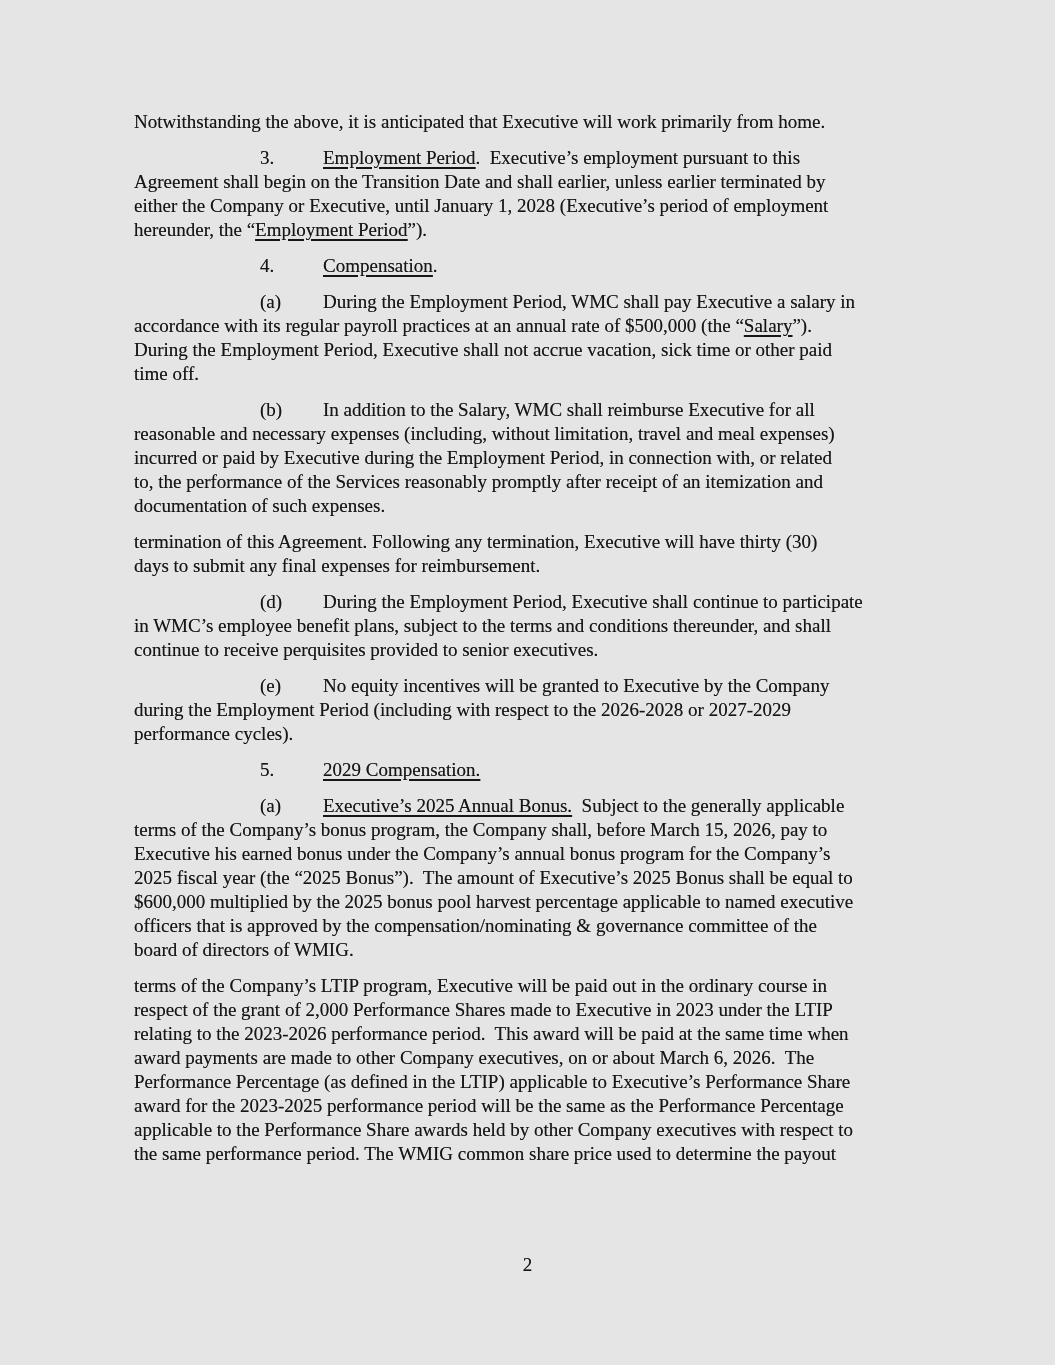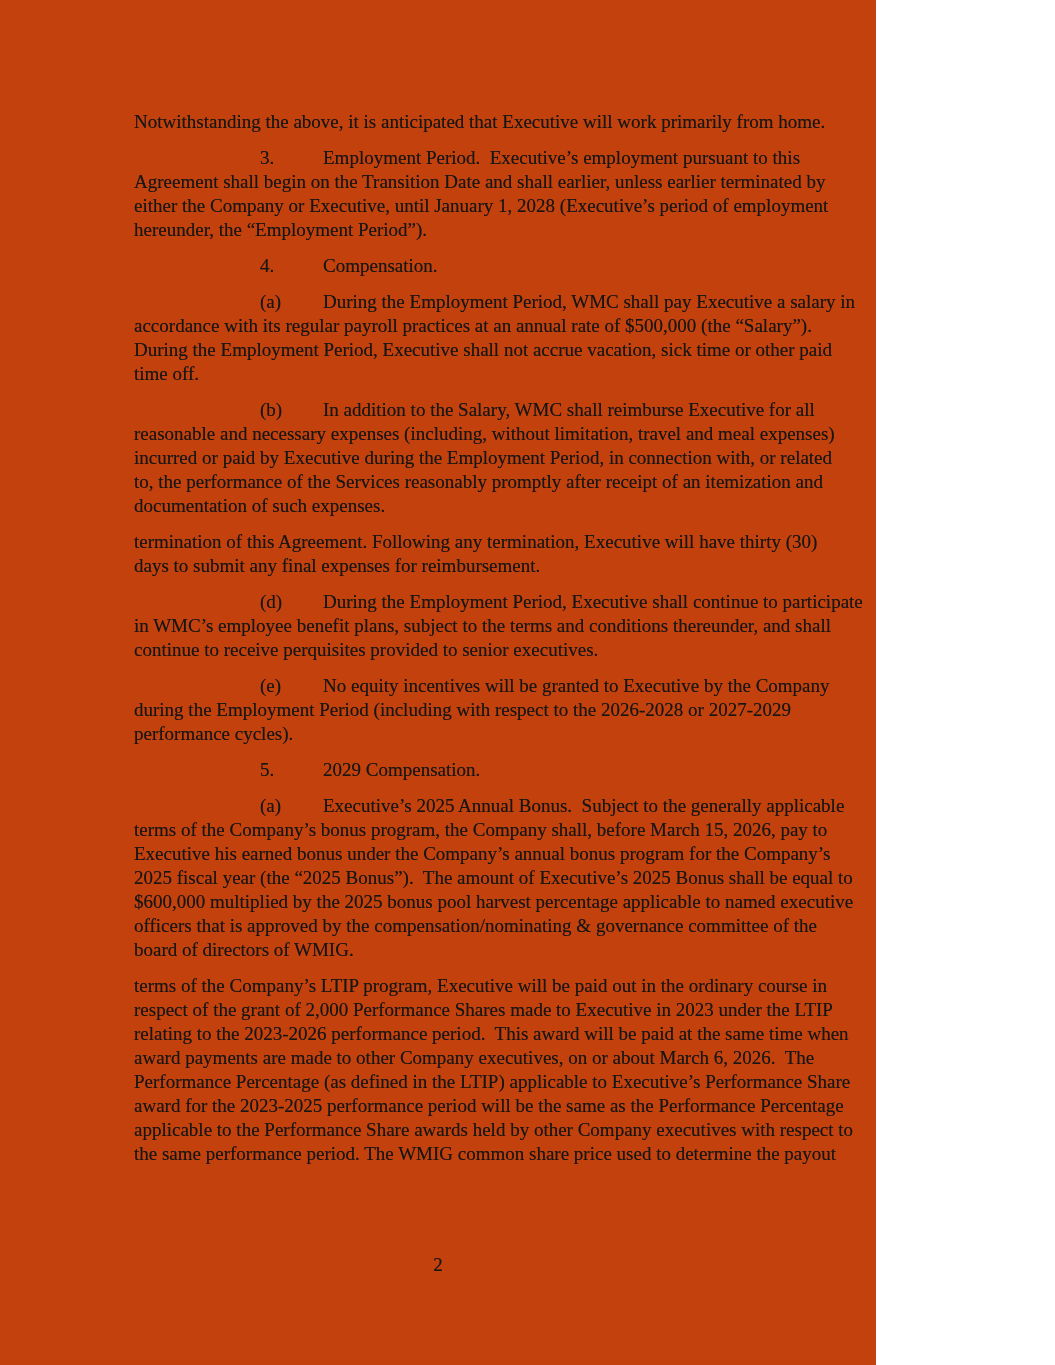--- a/index.html
+++ b/index.html
@@ -2,23 +2,23 @@
 <html><head>
 <meta charset="utf-8">
 <style>
   html, body {
     margin: 0;
     padding: 0;
     background: #ffffff;
   }
   .page {
     position: relative;
-    width: 876px;
+    width: 1055px;
     height: 1365px;
-    background: #c2410c;
+    background: #e5e5e5;
     overflow: hidden;
     font-family: "Liberation Serif", "DejaVu Serif", serif;
     color: #161616;
   }
   .content {
     position: absolute;
     left: 134px;
     top: 110px;
     width: 840px;
   }
@@ -33,20 +33,21 @@
     text-shadow: 0 0 0.5px rgba(20,20,20,0.55);
   }
   .line.first {
     padding-left: 126px;
   }
   .marker {
     display: inline-block;
     width: 63px;
   }
   .u {
+    text-decoration: underline;
     text-decoration-thickness: 1.6px;
     text-underline-offset: 3px;
     margin-top: 28px;
   }
   .page-number {
     position: absolute;
     left: 0;
     right: 0;
     top: 1253px;
     text-align: center;

